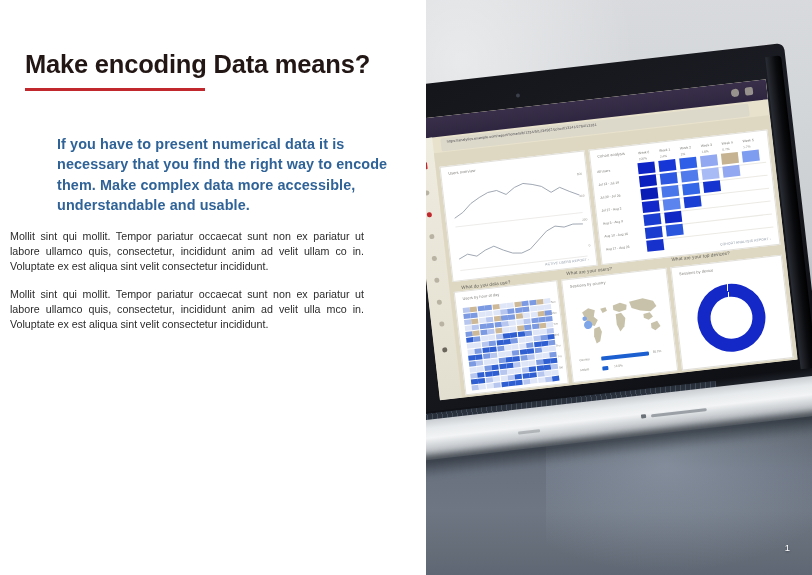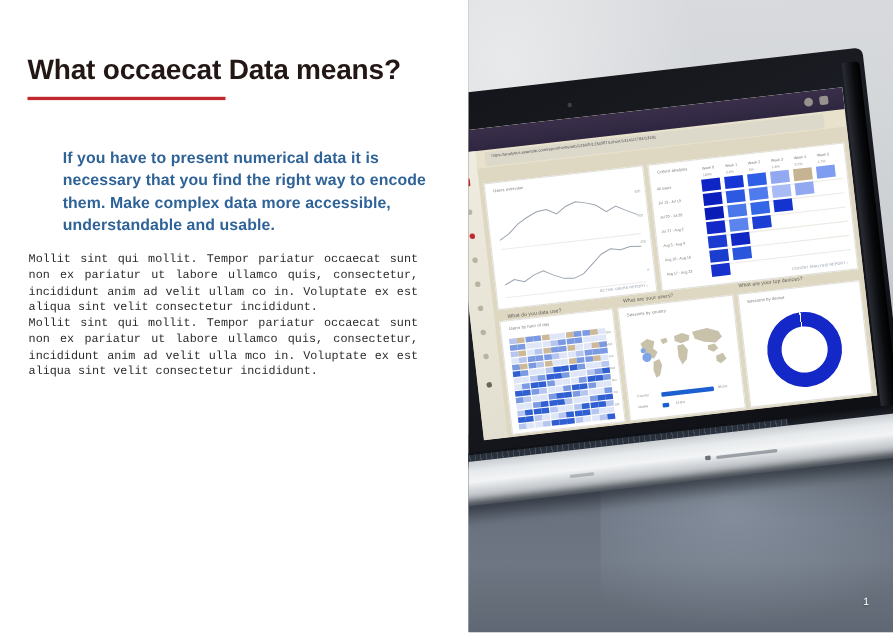--- a/index.html
+++ b/index.html
@@ -48,23 +48,23 @@
     font-family: "Liberation Sans", sans-serif;
     font-size: 14.4px;
     font-weight: bold;
     line-height: 1.42;
     color: #2f6398;
     letter-spacing: 0.1px;
     margin-left: 32px;
   }
   .body-para {
     position: absolute;
-    left: 26px;
+    left: 10px;
     width: 354px;
-    font-family: Liberation Mono, monospace;
+    font-family: Liberation Sans, sans-serif;
     font-size: 10.7px;
     line-height: 1.38;
     color: #2b2b2b;
     text-align: justify;
   }
   #body-para-1 { top: 229px; }
   #body-para-2 { top: 287px; }
 
   
   #photo {
@@ -387,21 +387,21 @@
     z-index: 40;
   }
 </style>
 </head>
 <body>
 
 <div id="slide">
 
   <div id="text-col">
 
-    <div id="page-title">What occaecat Data means?</div>
+    <div id="page-title">Make encoding Data means?</div>
 
     <div id="title-rule"></div>
 
     <div id="subtitle">If you have to present numerical data it is necessary that you find the right way to encode them. Make complex  data more accessible, understandable and usable.</div>
 
     <div class="body-para" id="body-para-1">Mollit sint qui mollit. Tempor pariatur occaecat sunt non ex pariatur ut labore ullamco quis, consectetur, incididunt anim ad velit ullam co in. Voluptate ex est aliqua sint velit consectetur incididunt.</div>
 
     <div class="body-para" id="body-para-2">Mollit sint qui mollit. Tempor pariatur occaecat sunt non ex pariatur ut labore ullamco quis, consectetur, incididunt anim ad velit ulla mco in. Voluptate ex est aliqua sint velit consectetur incididunt.</div>
   </div>
 

